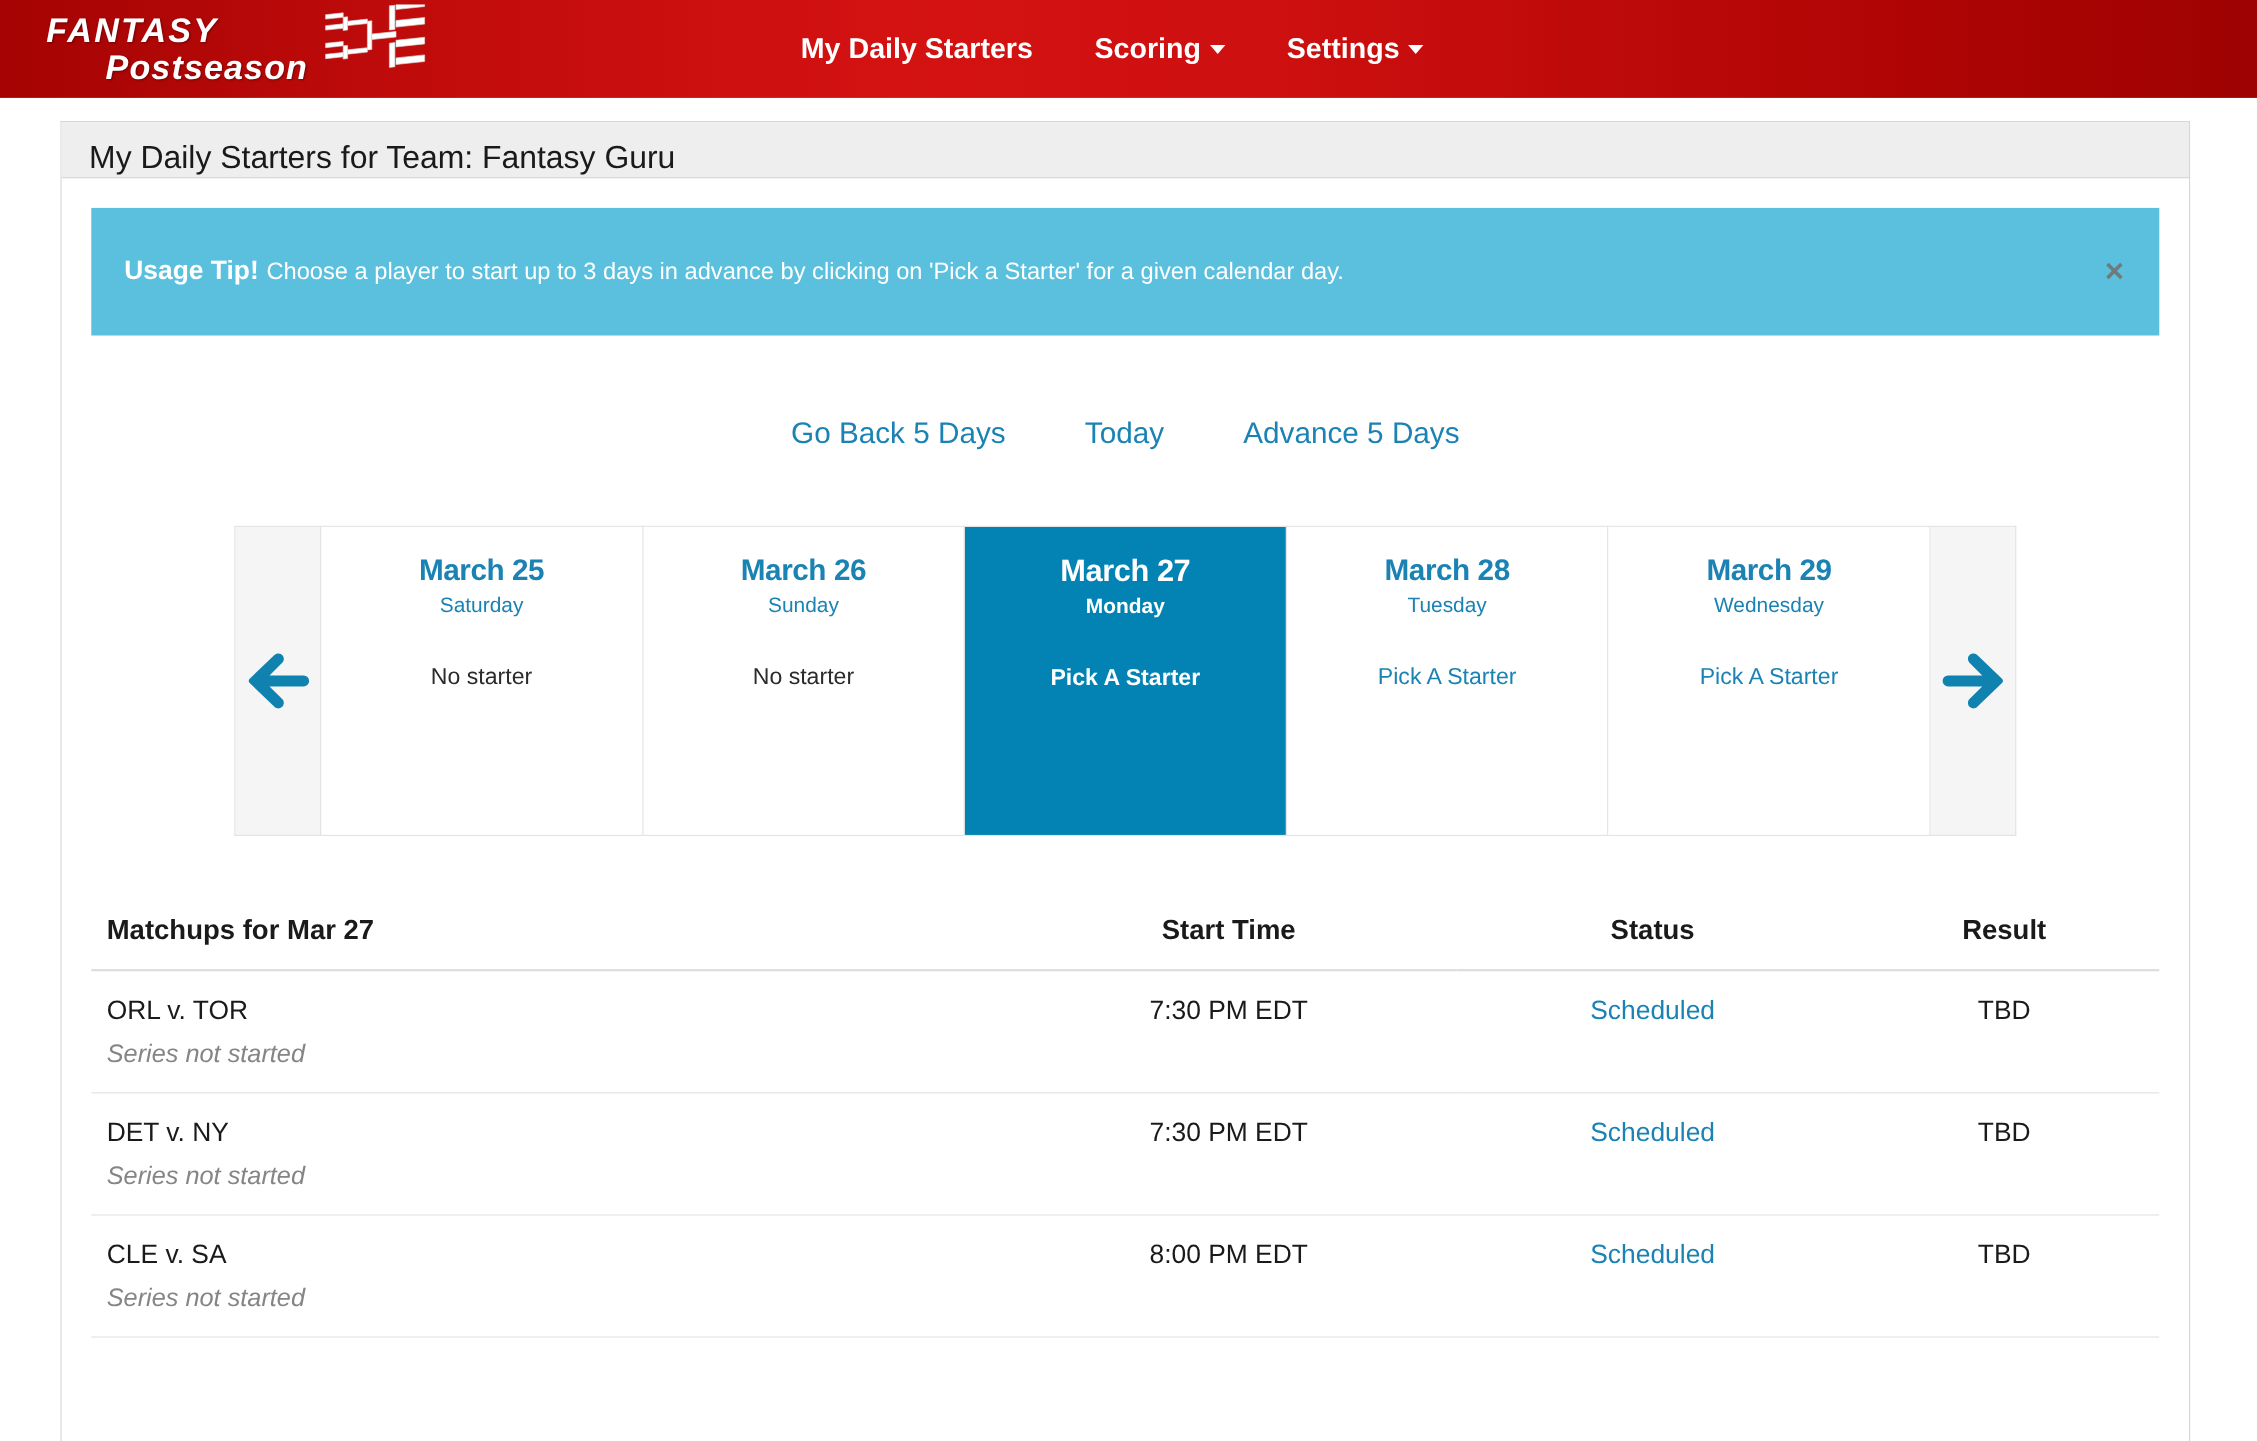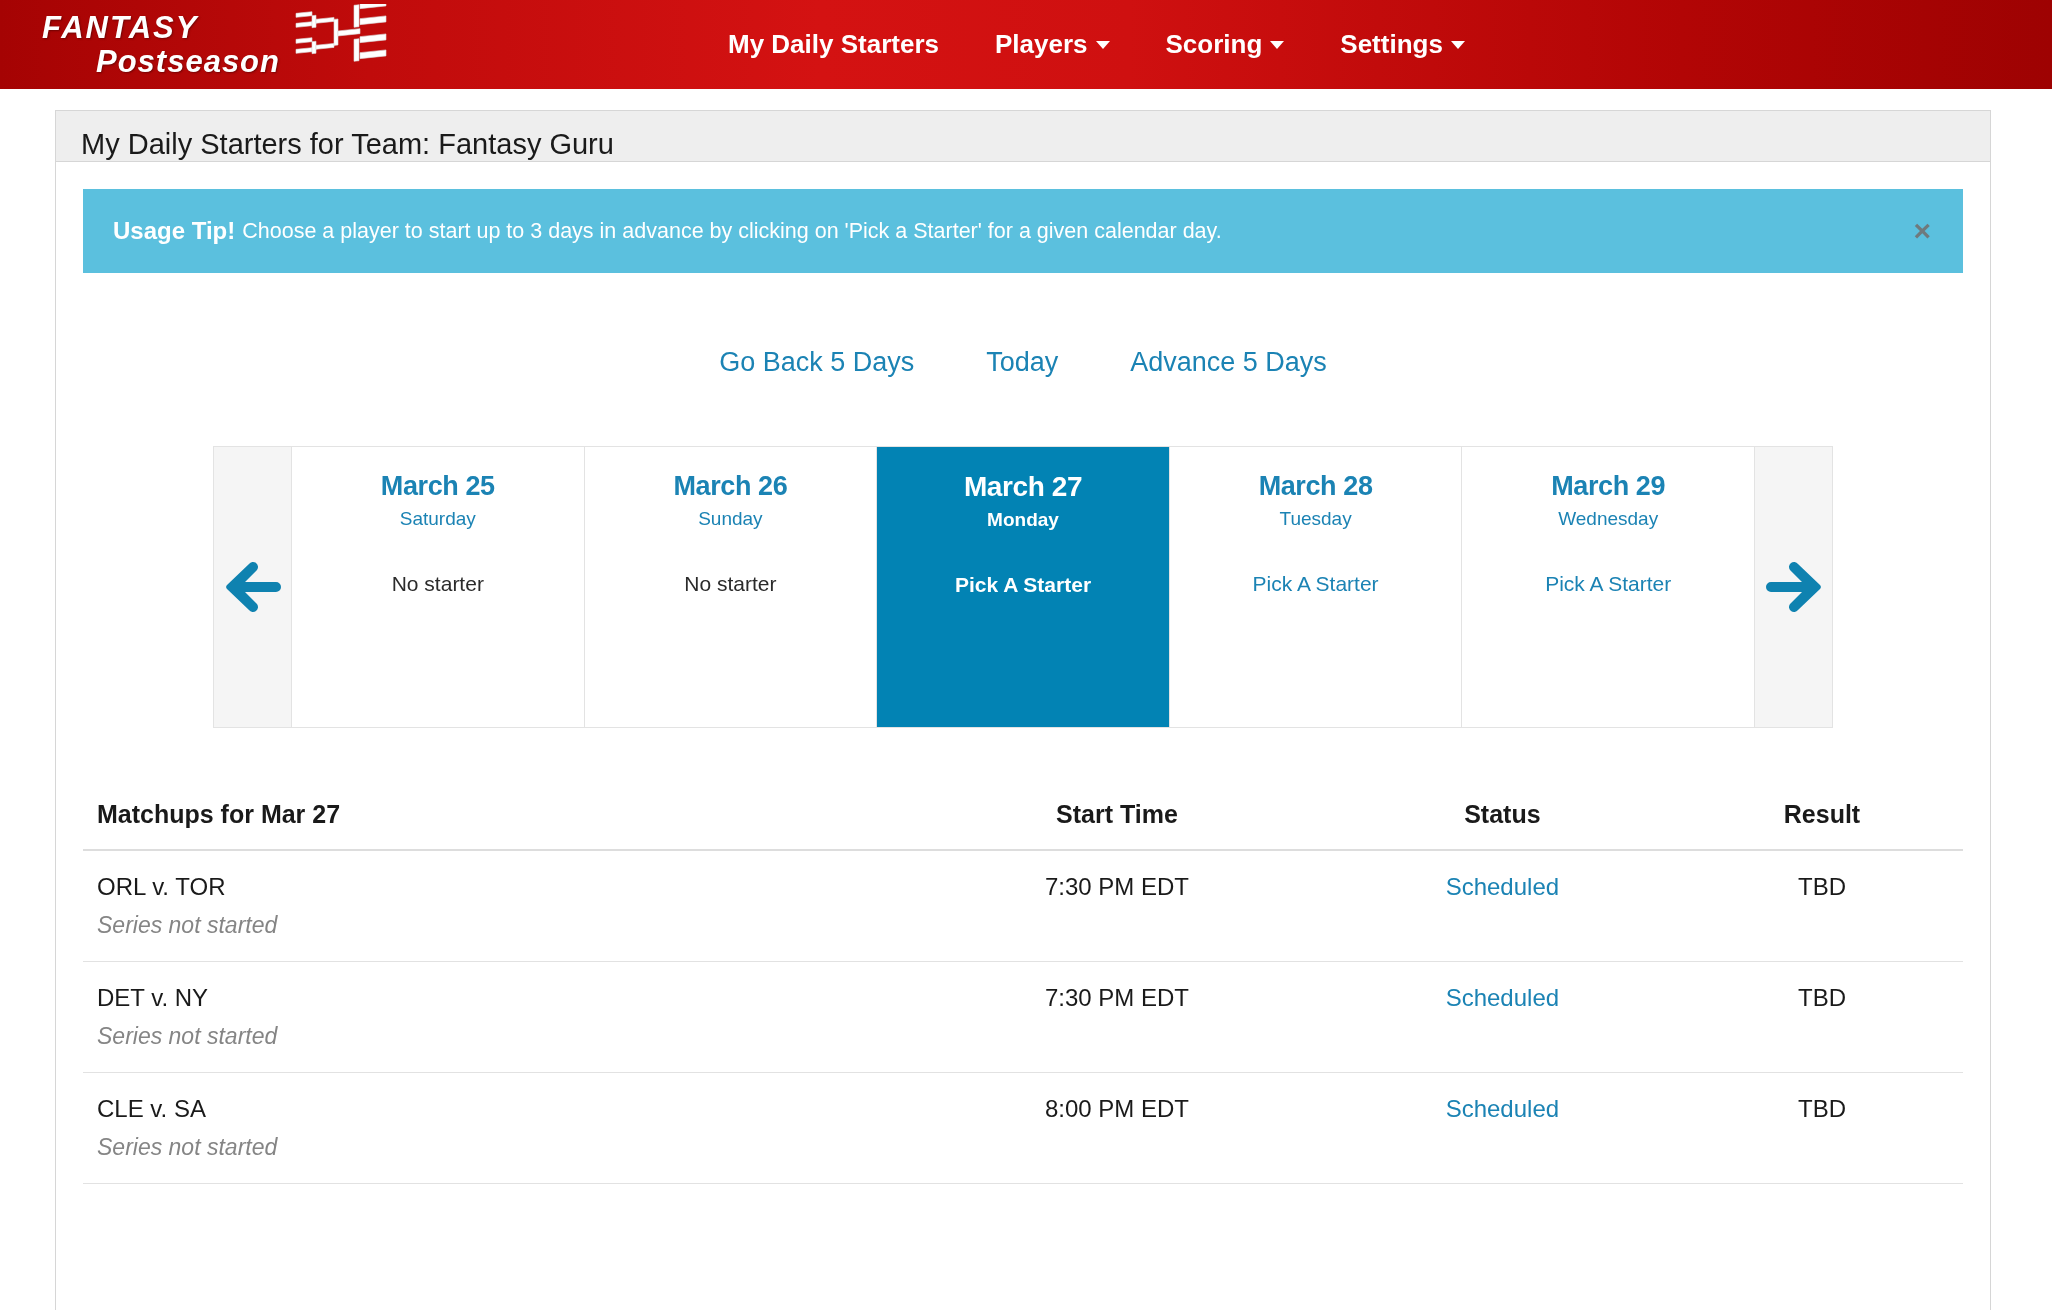--- a/index.html
+++ b/index.html
@@ -105,21 +105,21 @@
     color: #1a1a1a;
     font-weight: normal;
   }
   .panel-body { padding: 27px 27px 0 27px; }
 
   
   .alert {
     position: relative;
     background: #5bc0de;
     color: #ffffff;
-    height: 84px;
+    height: 116px;
     display: flex;
     align-items: center;
     padding: 0 30px;
     font-size: 21.5px;
   }
   .alert strong { font-size: 24px; font-weight: bold; margin-right: 7px; }
   .alert-text { font-weight: normal; }
   .alert-close {
     position: absolute;
     right: 32px;
@@ -265,24 +265,20 @@
         <rect x="64" y="42" width="5" height="22" transform="skewY(-6)"></rect>
       </g>
     </svg>
   </div>
 
   <div class="nav-links">
     <div class="nav-item">
       <span>My Daily Starters</span>
     </div>
     <div class="nav-item">
-      <span>Players</span>
-      <span class="caret"></span>
-    </div>
-    <div class="nav-item">
       <span>Scoring</span>
       <span class="caret"></span>
     </div>
     <div class="nav-item">
       <span>Settings</span>
       <span class="caret"></span>
     </div>
   </div>
 </div>
 

